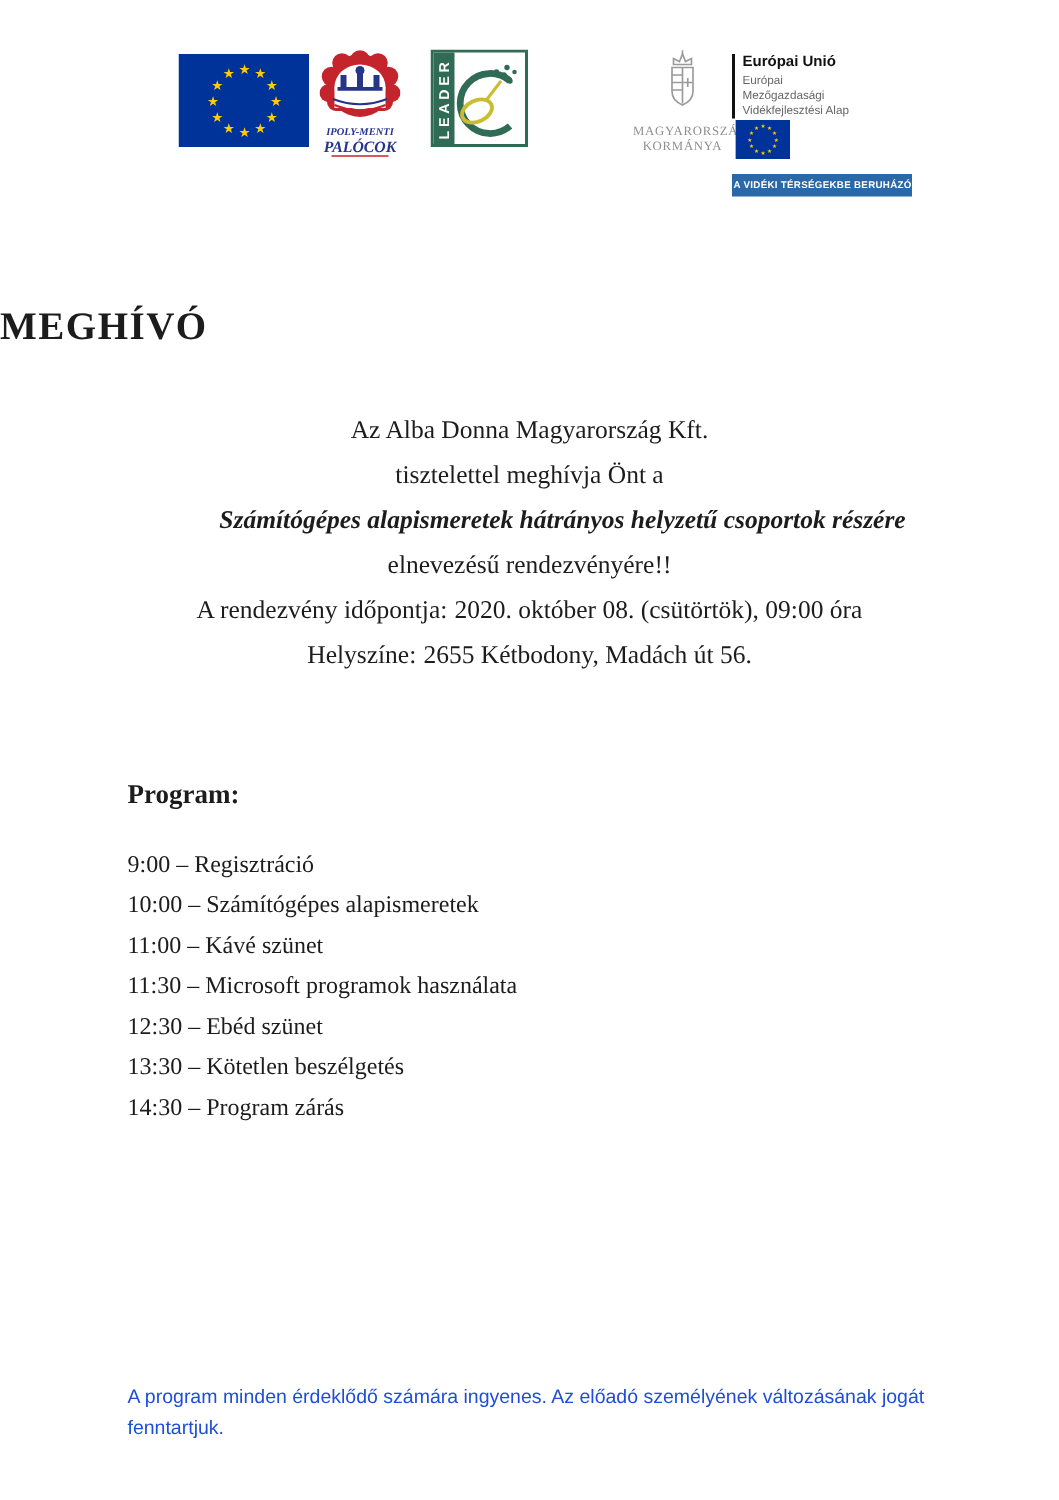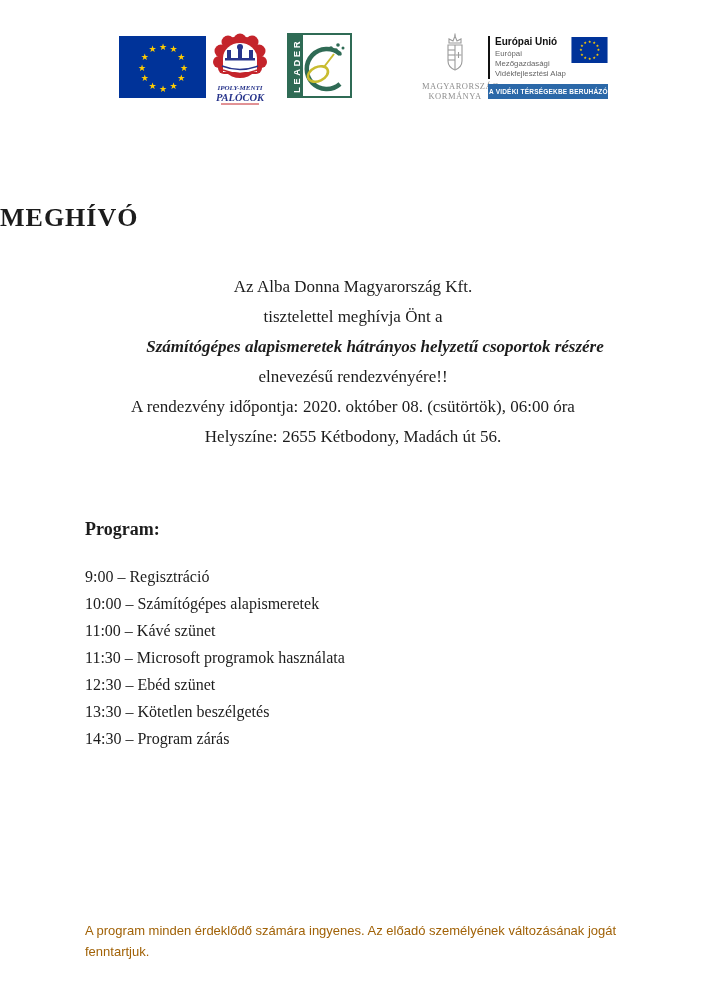--- a/index.html
+++ b/index.html
@@ -10,21 +10,21 @@
   }
   
   .logo { position:absolute; }
   .logo-eu-flag   { left:119px; top:36px; }
   .logo-palocok   { left:213px; top:31px; }
   .logo-leader    { left:287px; top:33px; }
   .logo-szechenyi { left:366px; top:37px; }
   .logo-kormanya  { left:422px; top:33px; }
   .logo-eu-box    { left:488px; top:36px; width:120px; font-family:"Liberation Sans", sans-serif; }
 
-  .eu-box-top { display:flex; align-items:flex-start; }
+  .eu-box-top { display:flex; align-items:flex-start;flex-direction:column; }
   .eu-box-text { border-left:2px solid #111; padding-left:5px; width:78px; }
   .eu-box-title { font-size:10px; font-weight:bold; color:#111; line-height:1.25; }
   .eu-box-sub { font-size:7.8px; color:#666; line-height:1.3; }
   .eu-mini-flag { margin-left:2px; margin-top:1px; }
   .eu-banner {
     margin-top:5px; background:#2b68a8; color:#fff; font-size:6.5px; font-weight:bold;
     text-align:center; padding:4px 1px; letter-spacing:0.2px; white-space:nowrap;
   }
   .kormanya-text { width:66px; text-align:center; font-size:8.5px; letter-spacing:0.5px;
     color:#8f8f8f; line-height:1.2; margin-top:2px; }
@@ -38,21 +38,21 @@
   .inv-line { height:30px; line-height:30px; font-size:17px; }
   .inv-event { font-weight:bold; font-style:italic;margin-left:44px; }
   .inv-label { font-weight:normal; margin-right:0.28em; }
 
   .program-heading { position:absolute; top:503px; left:85px; font-size:18px; font-weight:bold;margin-top:16px; }
   .program-list { position:absolute; top:563px; left:85px; }
   .program-item { height:27px; line-height:27px; font-size:16px; }
 
   .footer-note {
     position:absolute; top:921px; left:85px; width:560px;
-    font-family:"Liberation Sans", sans-serif; font-size:13px; line-height:1.6; color:#a16207;
+    font-family:"Liberation Sans", sans-serif; font-size:13px; line-height:1.6; color:#1d4ed8;
   }
 </style>
 </head>
 <body>
 
 <div class="page">
 
   <svg width="0" height="0" style="position:absolute" aria-hidden="true">
     <defs>
       <symbol id="euflag" viewBox="0 0 87 62">
@@ -169,21 +169,21 @@
   </div>
 
   <div class="doc-title">MEGHÍVÓ</div>
 
   <div class="inv-block">
     <div class="inv-line">Az Alba Donna Magyarország Kft.</div>
     <div class="inv-line">tisztelettel meghívja Önt a</div>
     <div class="inv-line inv-event">Számítógépes alapismeretek hátrányos helyzetű csoportok részére</div>
     <div class="inv-line">elnevezésű rendezvényére!!</div>
     <div class="inv-line">
-      <span class="inv-label">A rendezvény időpontja:</span><span>2020. október 08. (csütörtök), 06:00 óra</span>
+      <span class="inv-label">A rendezvény időpontja:</span><span>2020. október 08. (csütörtök), 09:00 óra</span>
     </div>
     <div class="inv-line">
       <span class="inv-label">Helyszíne:</span><span>2655 Kétbodony, Madách út 56.</span>
     </div>
   </div>
 
   <div class="program-heading">Program:</div>
 
   <div class="program-list">
     <div class="program-item">9:00 – Regisztráció</div>

